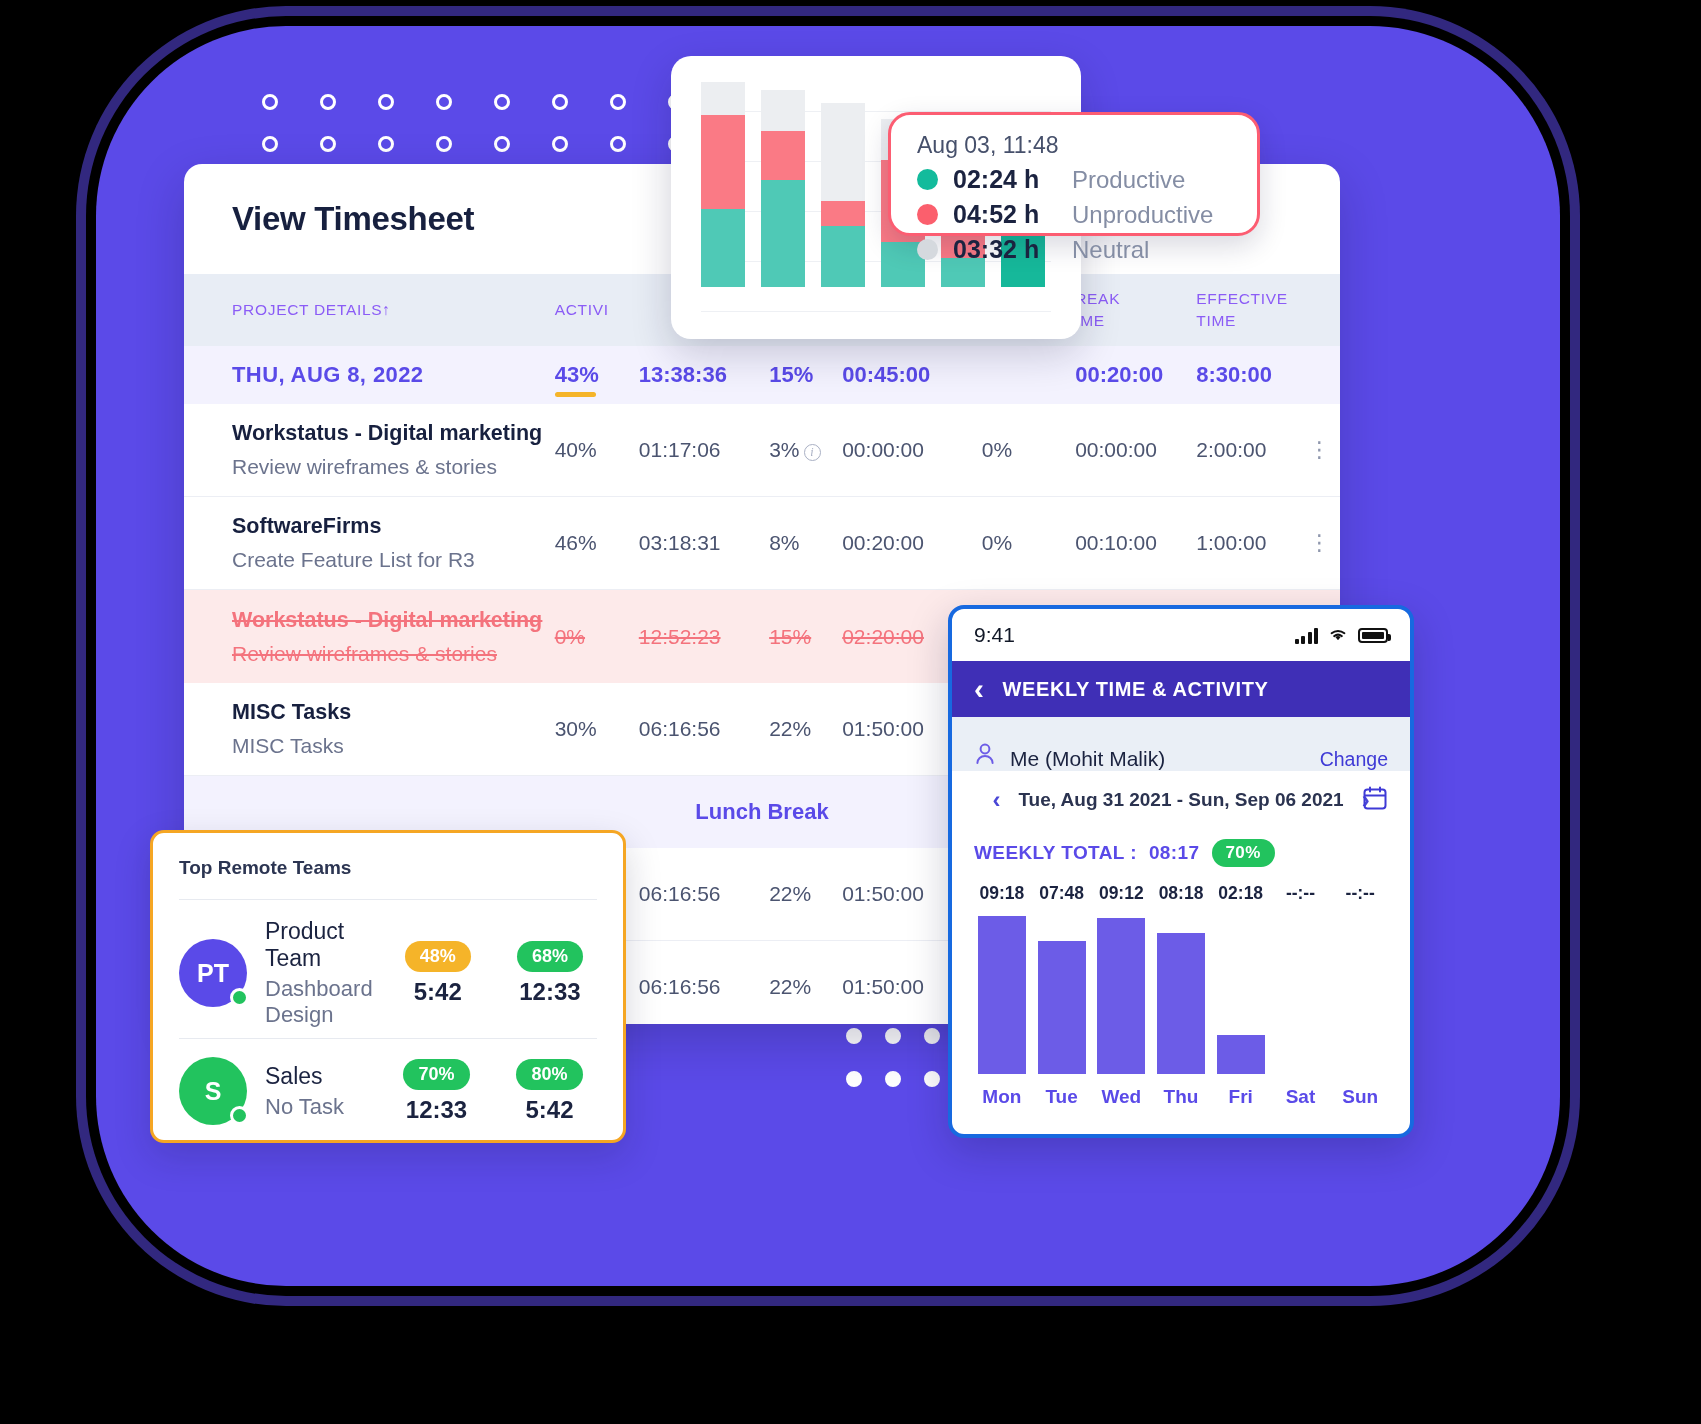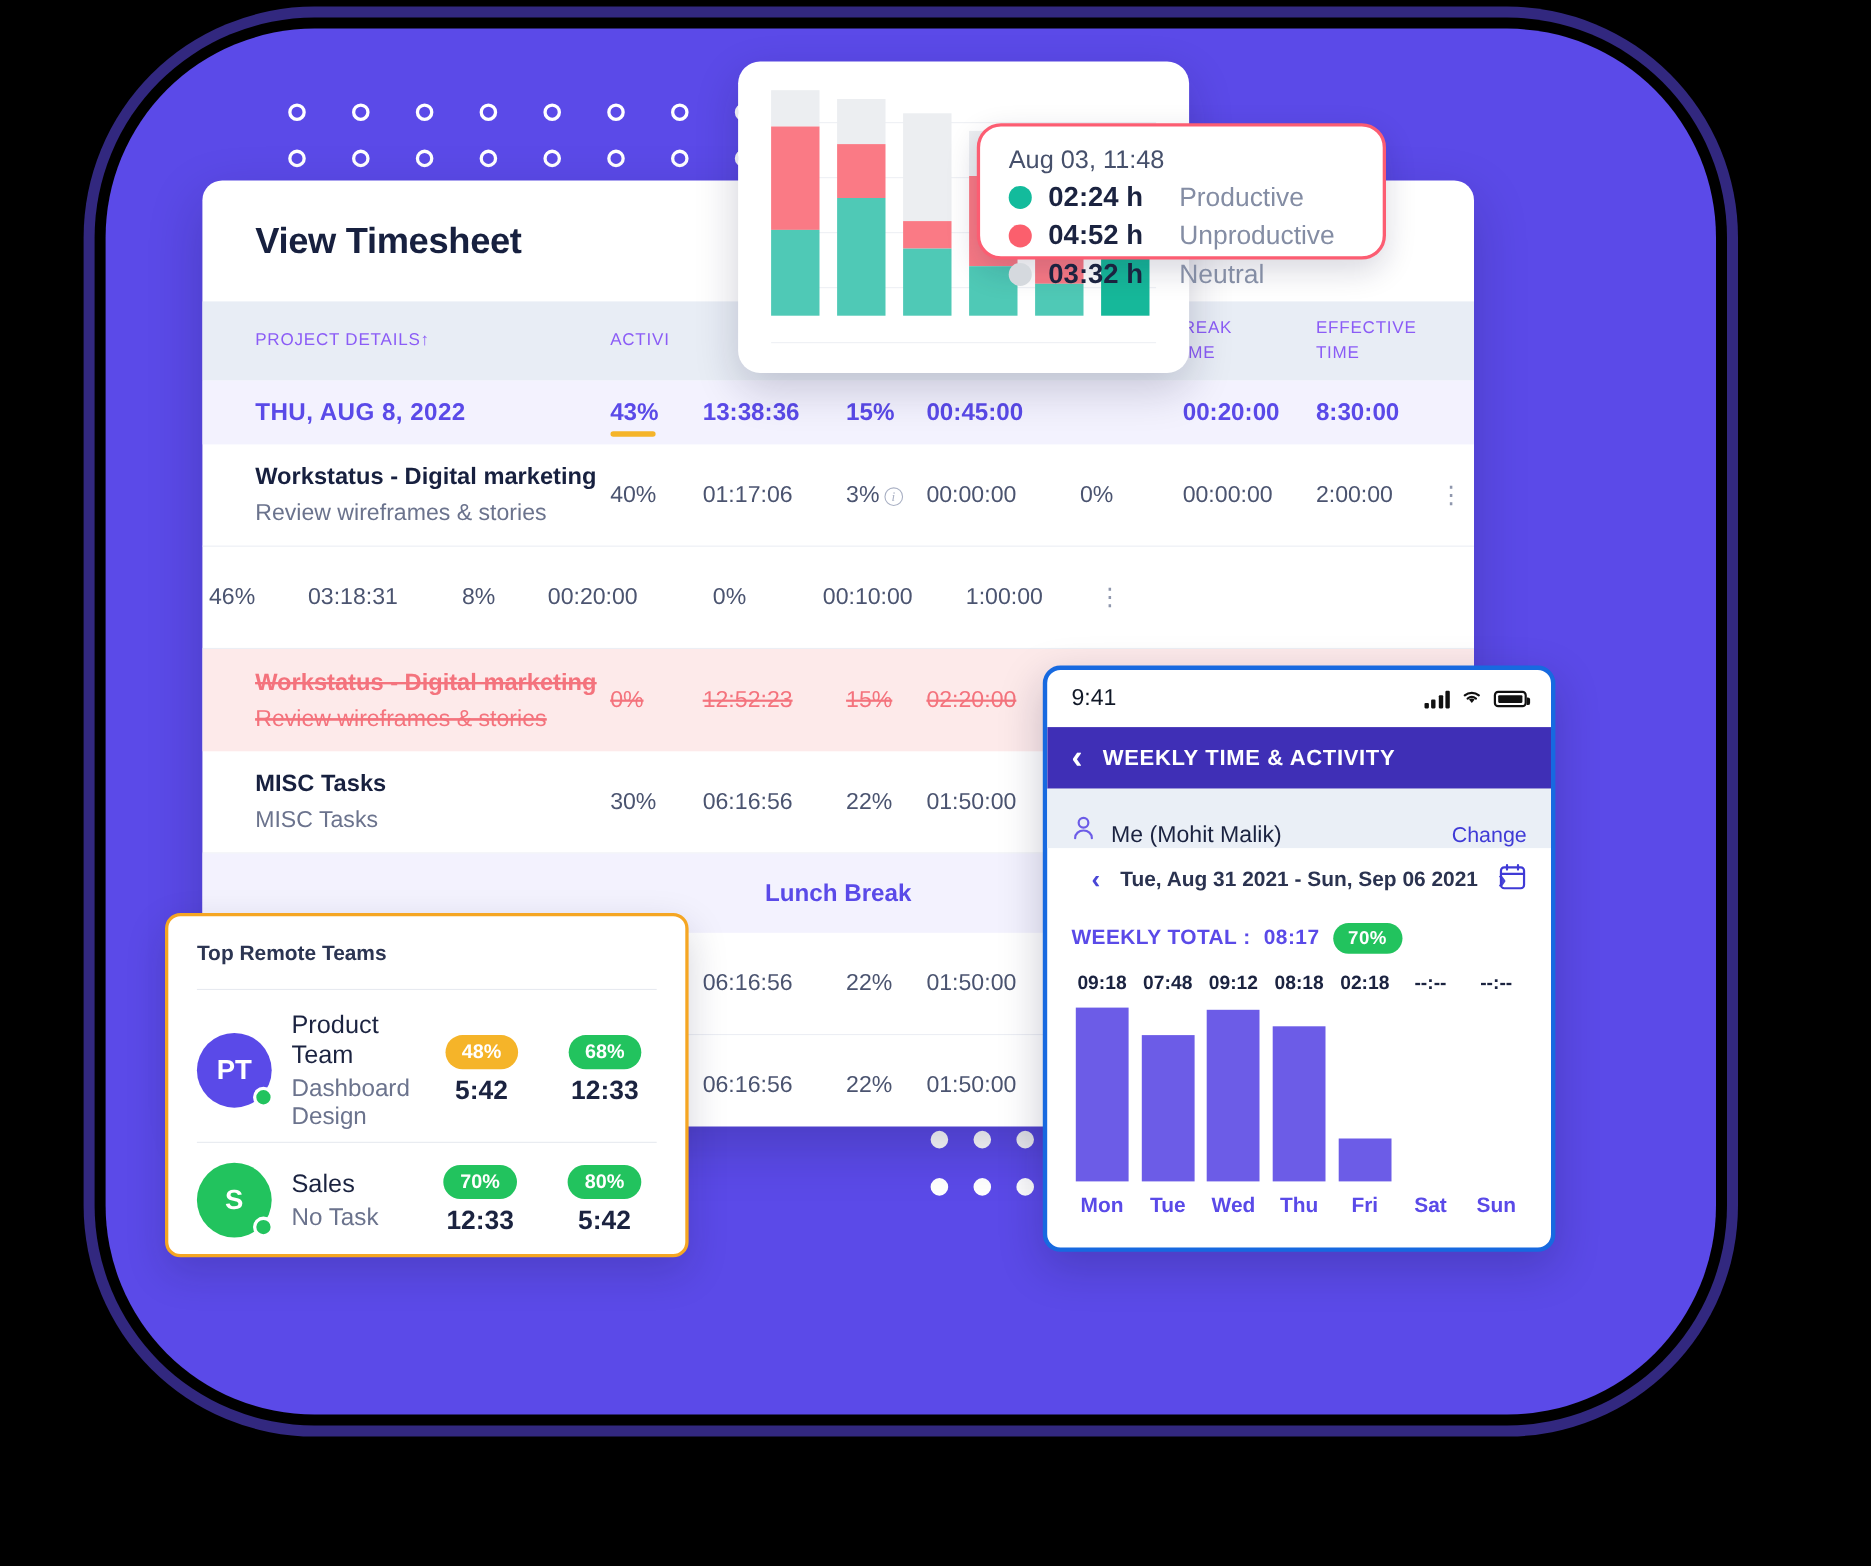--- a/index.html
+++ b/index.html
@@ -293,20 +293,24 @@
       <div class="cell col-time">01:17:06</div>
       <div class="cell col-idle"><span>3%</span><span class="info-i">i</span></div>
       <div class="cell col-manual">00:00:00</div>
       <div class="cell col-mpct">0%</div>
       <div class="cell col-break">00:00:00</div>
       <div class="cell col-eff">2:00:00</div>
       <div class="cell col-menu kebab">⋮</div>
     </div>
 
     <div class="ts-row">
+      <div class="cell col-proj">
+        <div class="p-title">SoftwareFirms</div>
+        <div class="p-sub">Create Feature List for R3</div>
+      </div>
       <div class="cell col-act">46%</div>
       <div class="cell col-time">03:18:31</div>
       <div class="cell col-idle">8%</div>
       <div class="cell col-manual">00:20:00</div>
       <div class="cell col-mpct">0%</div>
       <div class="cell col-break">00:10:00</div>
       <div class="cell col-eff">1:00:00</div>
       <div class="cell col-menu kebab">⋮</div>
     </div>
 

